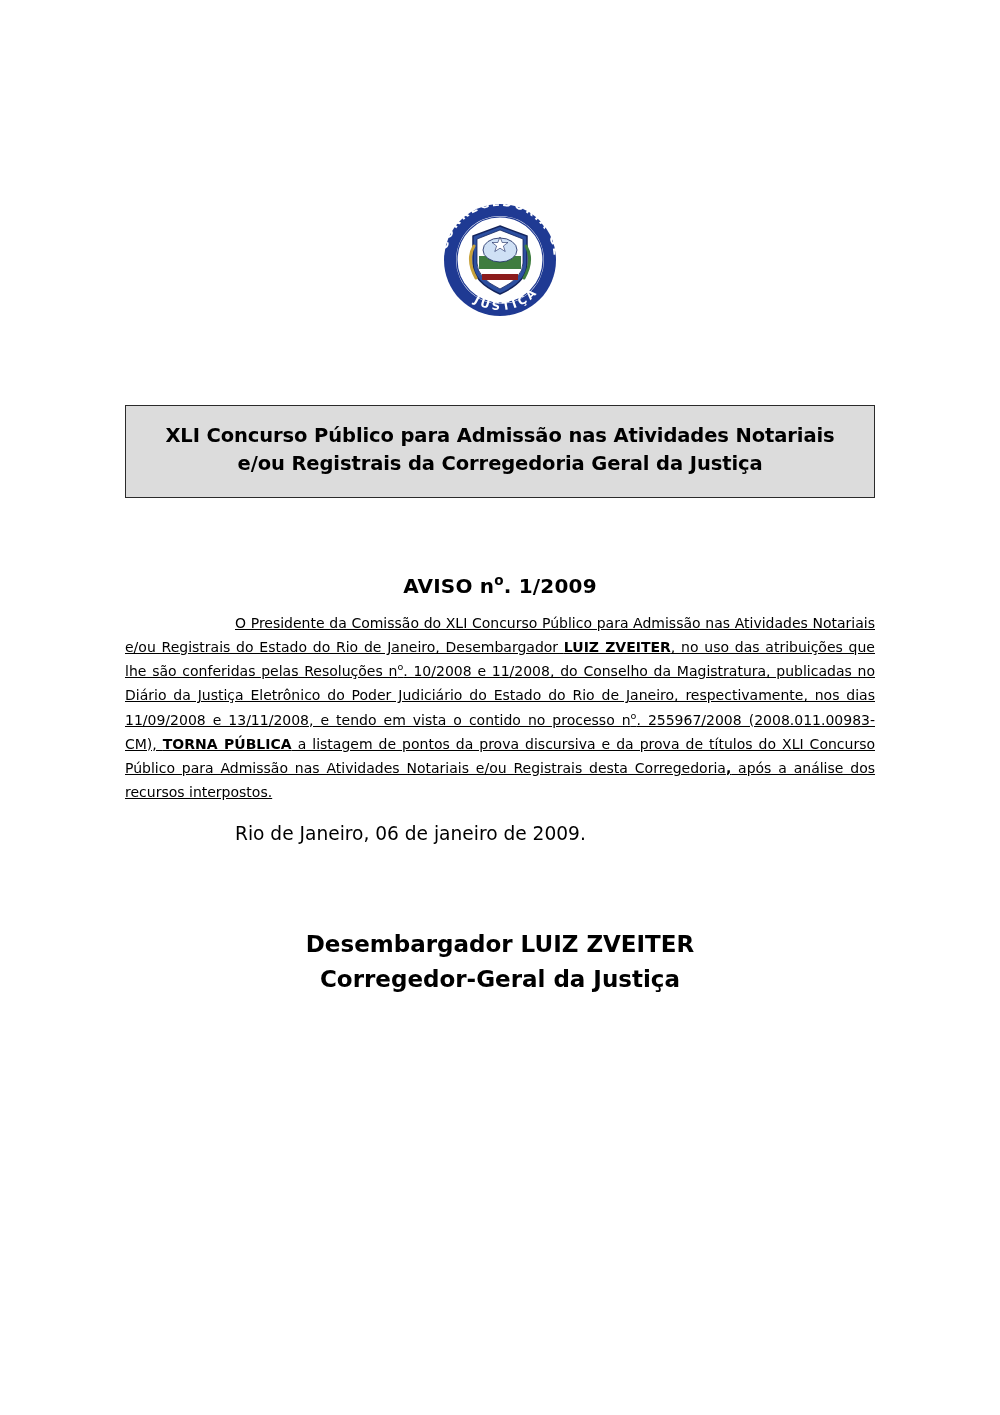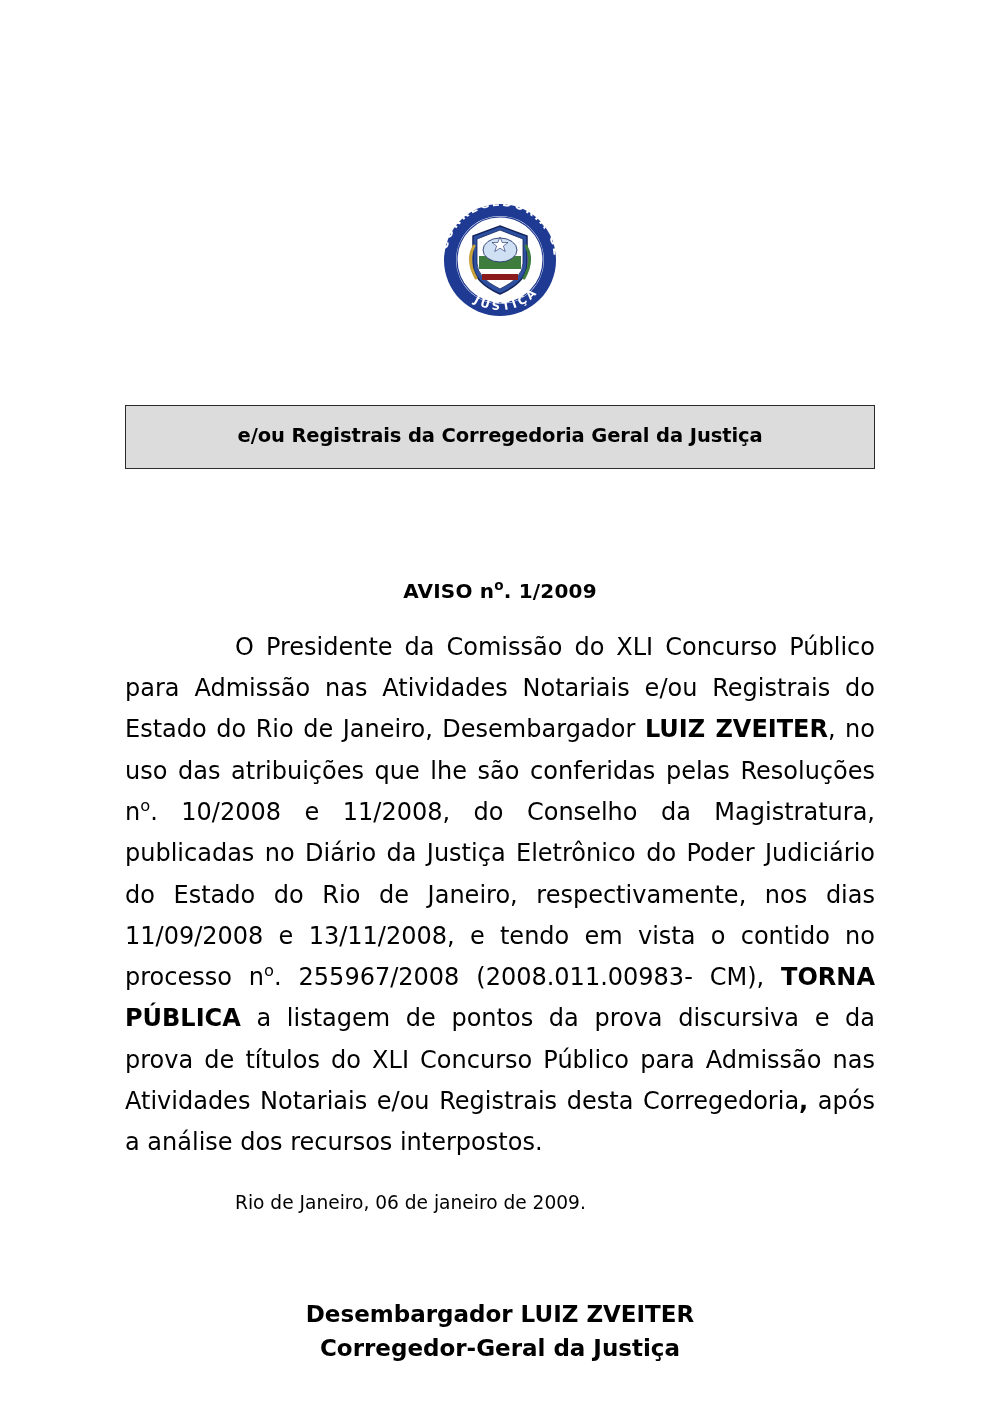--- a/index.html
+++ b/index.html
@@ -46,39 +46,40 @@
   }
   .title-box .line {
     font-size: 19.5px;
     font-weight: bold;
     line-height: 1.45;
     letter-spacing: -0.1px;
   }
 
   
   .aviso {
-    margin-top: 108px;
+    margin-top: 74px;
     text-align: center;
     font-size: 20px;
     font-weight: bold;
     letter-spacing: 0.2px;
   }
   .aviso sup {
     font-size: 0.68em;
     vertical-align: super;
     font-weight: bold;
   }
 
   
   .body-par {
-    font-size: 24px;
+    font-size: 14px;
     line-height: 1.72;
     text-align: justify;
     text-justify: inter-word;
     text-indent: 110px;
+    text-decoration: underline;
   }
   .body-par b { font-weight: bold; }
   .body-par sup {
     font-size: 0.68em;
     vertical-align: super;
   }
 
   .city-date {
     margin-top: 14px;
     font-size: 18.6px;
@@ -123,20 +124,21 @@
           <textPath href="#arcTop" startOffset="6%">CORREGEDORIA GERAL DA</textPath>
         </text>
         <text font-family="'DejaVu Sans', sans-serif" font-size="11.5" font-weight="bold" fill="#ffffff" letter-spacing="3">
           <textPath href="#arcBot" startOffset="32%">JUSTIÇA</textPath>
         </text>
       </svg>
     </div>
   </div>
 
   <div class="title-box">
+    <div class="line">XLI Concurso Público para Admissão nas Atividades Notariais</div>
     <div class="line">e/ou Registrais da Corregedoria Geral da Justiça</div>
   </div>
 
   <div class="aviso"><span>AVISO n</span><sup>o</sup><span>.  1/2009</span></div>
 
   <p class="body-par"><span>O Presidente da Comissão do XLI Concurso Público para Admissão nas Atividades Notariais e/ou Registrais do Estado do Rio de Janeiro, Desembargador </span><b>LUIZ ZVEITER</b><span>, no uso das atribuições que lhe são conferidas pelas Resoluções n</span><sup>o</sup><span>. 10/2008 e 11/2008, do Conselho da Magistratura, publicadas no Diário da Justiça Eletrônico do Poder Judiciário do Estado do Rio de Janeiro, respectivamente, nos dias 11/09/2008 e 13/11/2008, e tendo em vista o contido no processo n</span><sup>o</sup><span>. 255967/2008 (2008.011.00983- CM), </span><b>TORNA PÚBLICA</b><span> a listagem de pontos da prova discursiva e da prova de títulos do XLI Concurso Público para Admissão nas Atividades Notariais e/ou Registrais desta Corregedoria</span><b>,</b><span> após a análise dos recursos interpostos.</span></p>
 
   <div class="city-date">Rio de Janeiro, 06 de janeiro de 2009.</div>
 
   <div class="signature">

